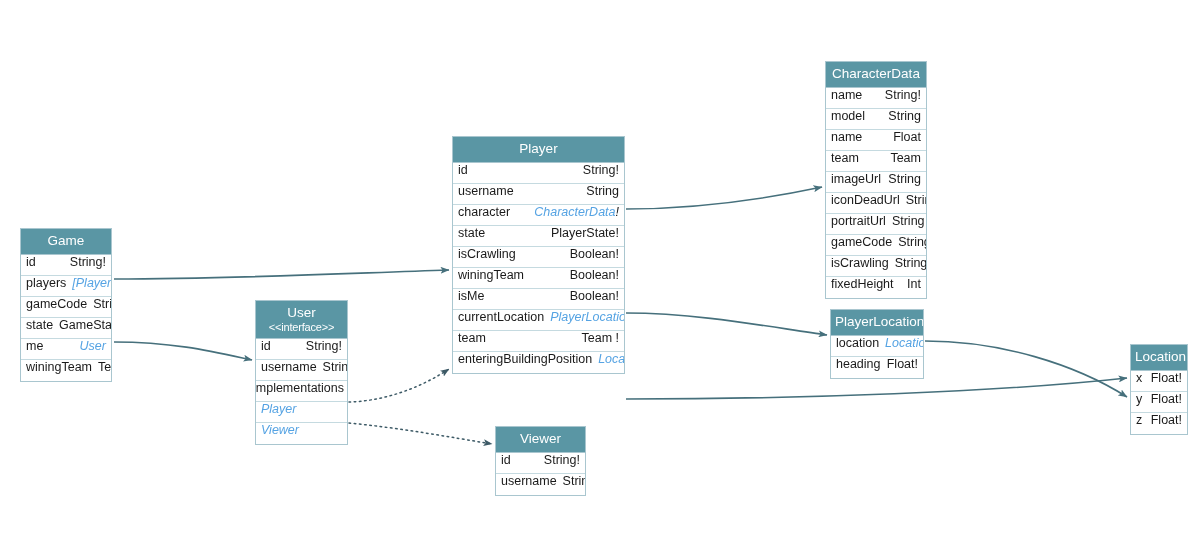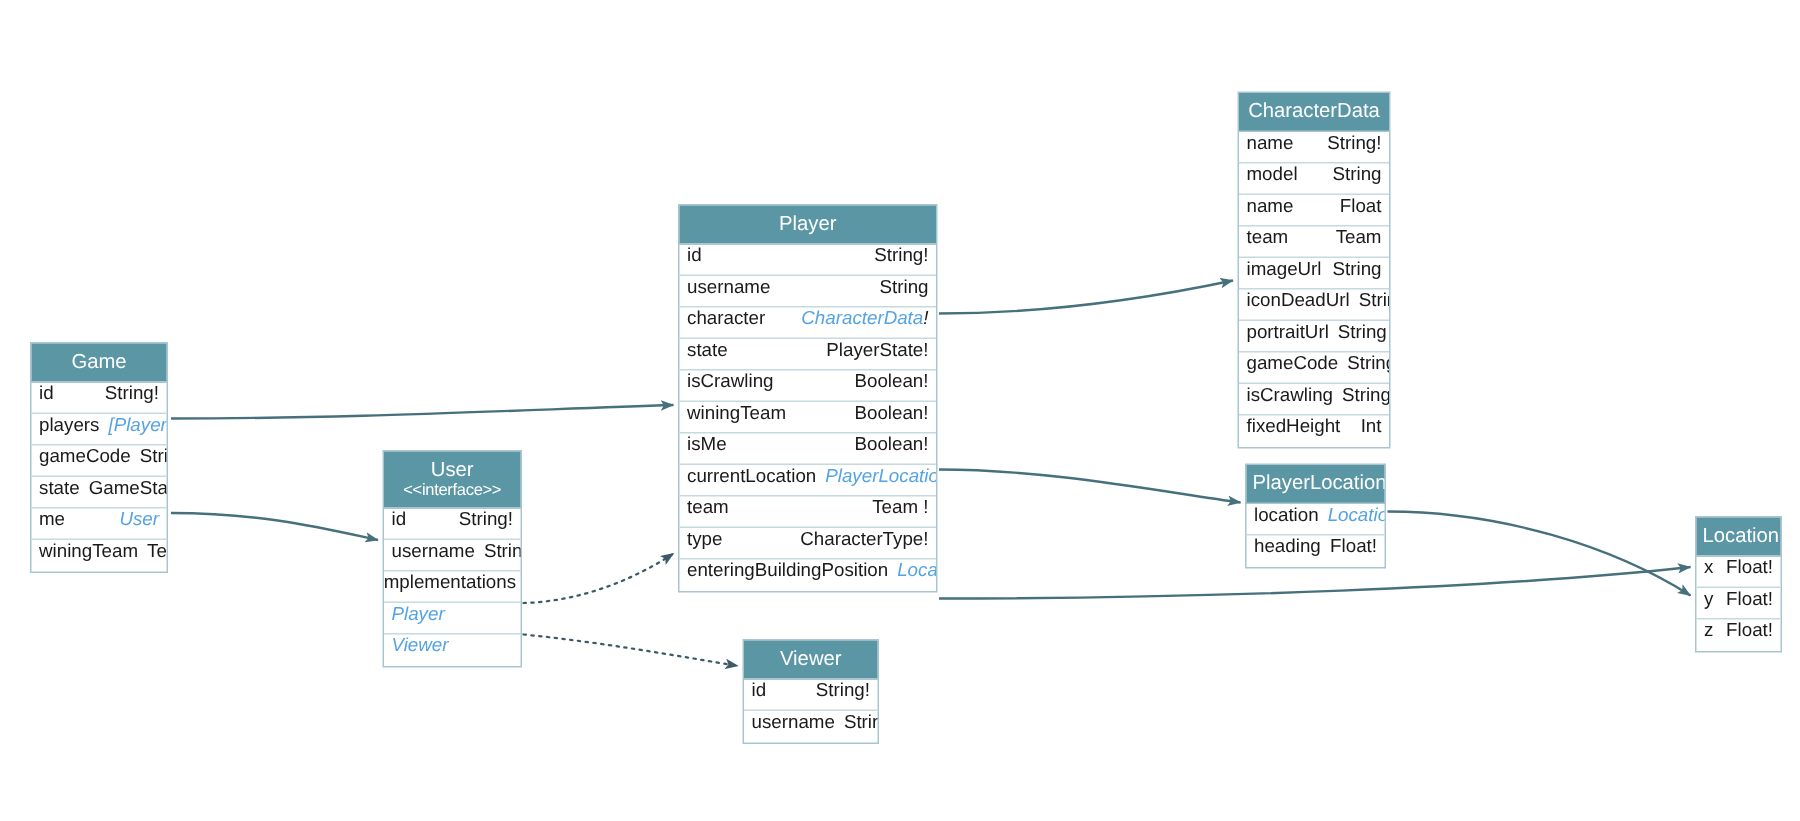--- a/index.html
+++ b/index.html
@@ -200,24 +200,20 @@
         </div>
         <div class="row">
           <span class="fname">currentLocation</span>
           <span class="ftype link">PlayerLocation</span>
         </div>
         <div class="row">
           <span class="fname">team</span>
           <span class="ftype">Team !</span>
         </div>
         <div class="row">
-          <span class="fname">type</span>
-          <span class="ftype">CharacterType!</span>
-        </div>
-        <div class="row">
           <span class="fname">enteringBuildingPosition</span>
           <span class="ftype link">Location</span>
         </div>
       </div>
       <div class="entity" style="left: 495px; top: 426px; width: 91px;">
         <div class="hdr"><span>Viewer</span></div>
         <div class="row">
           <span class="fname">id</span>
           <span class="ftype">String!</span>
         </div>

